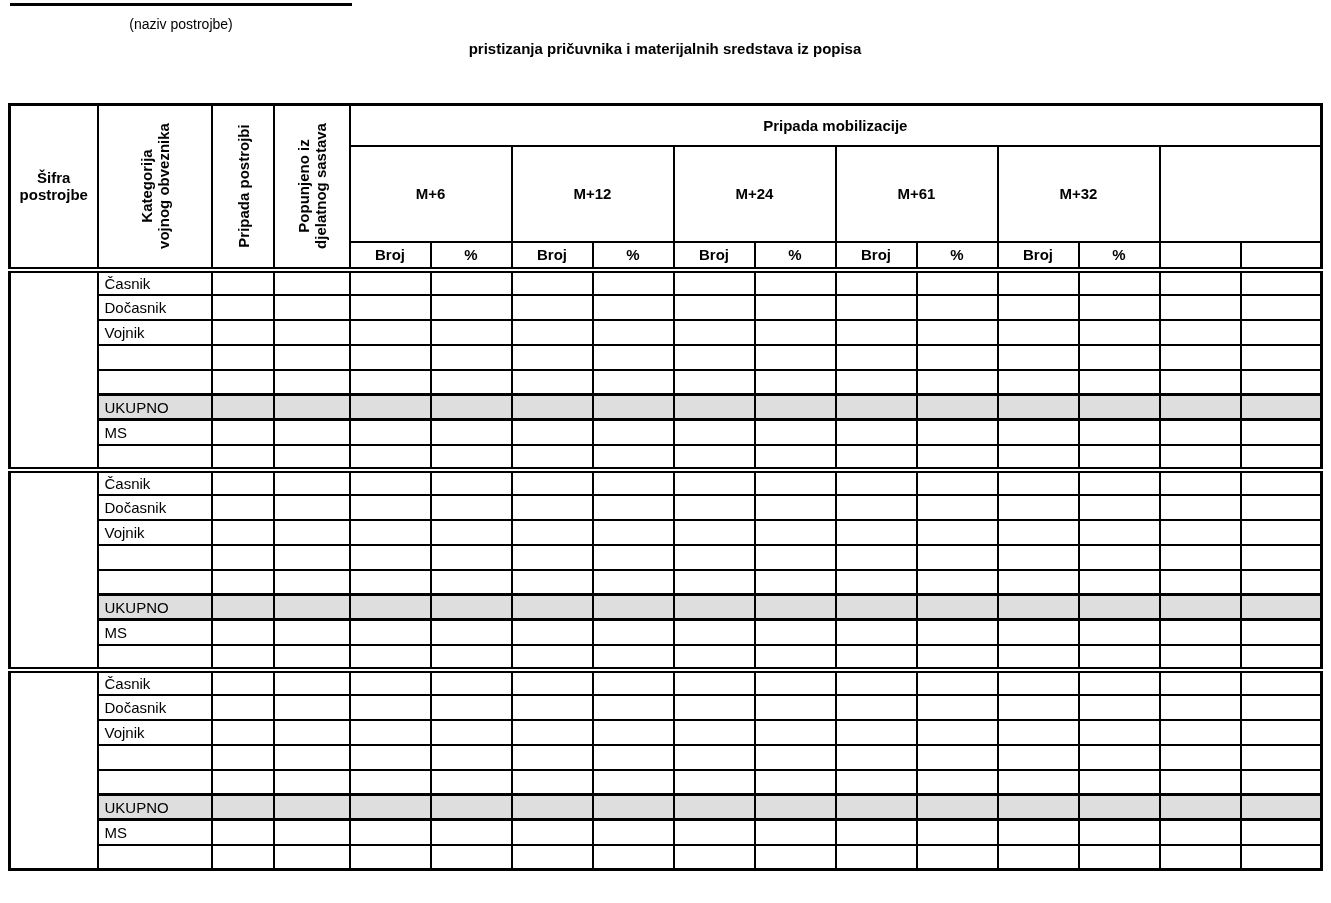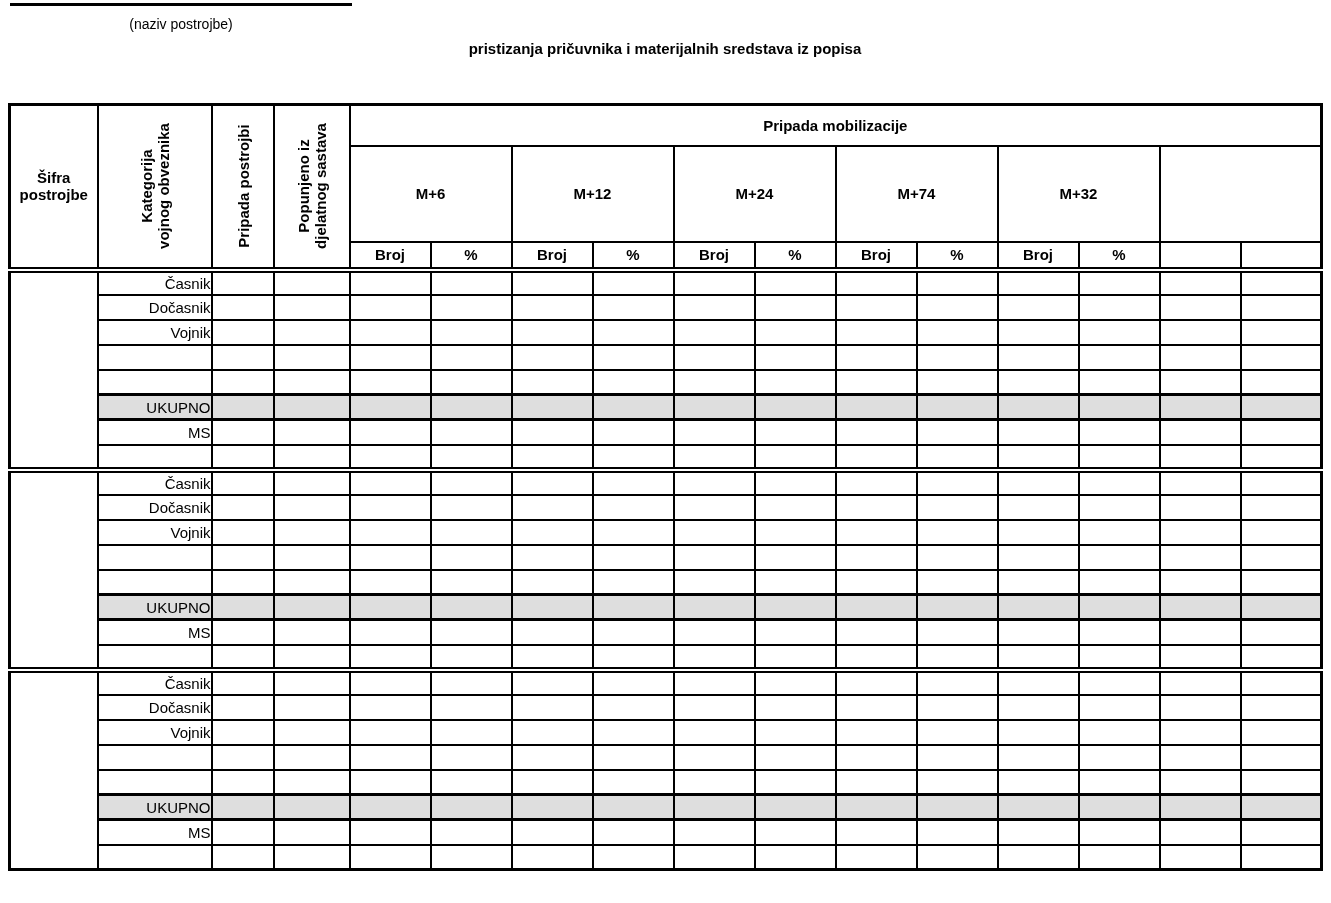--- a/index.html
+++ b/index.html
@@ -94,22 +94,22 @@
   }
 
   
   tbody tr { height: 25px; }
   tbody td {
     font-size: 15px;
     background: #fff;
     vertical-align: middle;
   }
   tbody td.label-cell {
-    text-align: right;
-    padding-left: 18px;
+    text-align: left;
+    padding-left: 6px;
   }
   tbody td.sifra-cell { background: #fff; }
 
   
   tbody tr.group-start td {
     border-top: 6px double var(--border-c, #000);
   }
   
   tbody tr.total-row td {
     background: var(--total-bg, #dedede);
@@ -163,21 +163,21 @@
           <div>Popunjeno iz</div>
           <div>djelatnog sastava</div>
         </div>
       </th>
       <th colspan="12">Pripada mobilizacije</th>
     </tr>
     <tr class="hrow-groups">
       <th colspan="2">M+6</th>
       <th colspan="2">M+12</th>
       <th colspan="2">M+24</th>
-      <th colspan="2">M+74</th>
+      <th colspan="2">M+61</th>
       <th colspan="2">M+32</th>
       <th colspan="2"></th>
     </tr>
     <tr class="hrow-sub">
       <th>Broj</th>
       <th>%</th>
       <th>Broj</th>
       <th>%</th>
       <th>Broj</th>
       <th>%</th>

